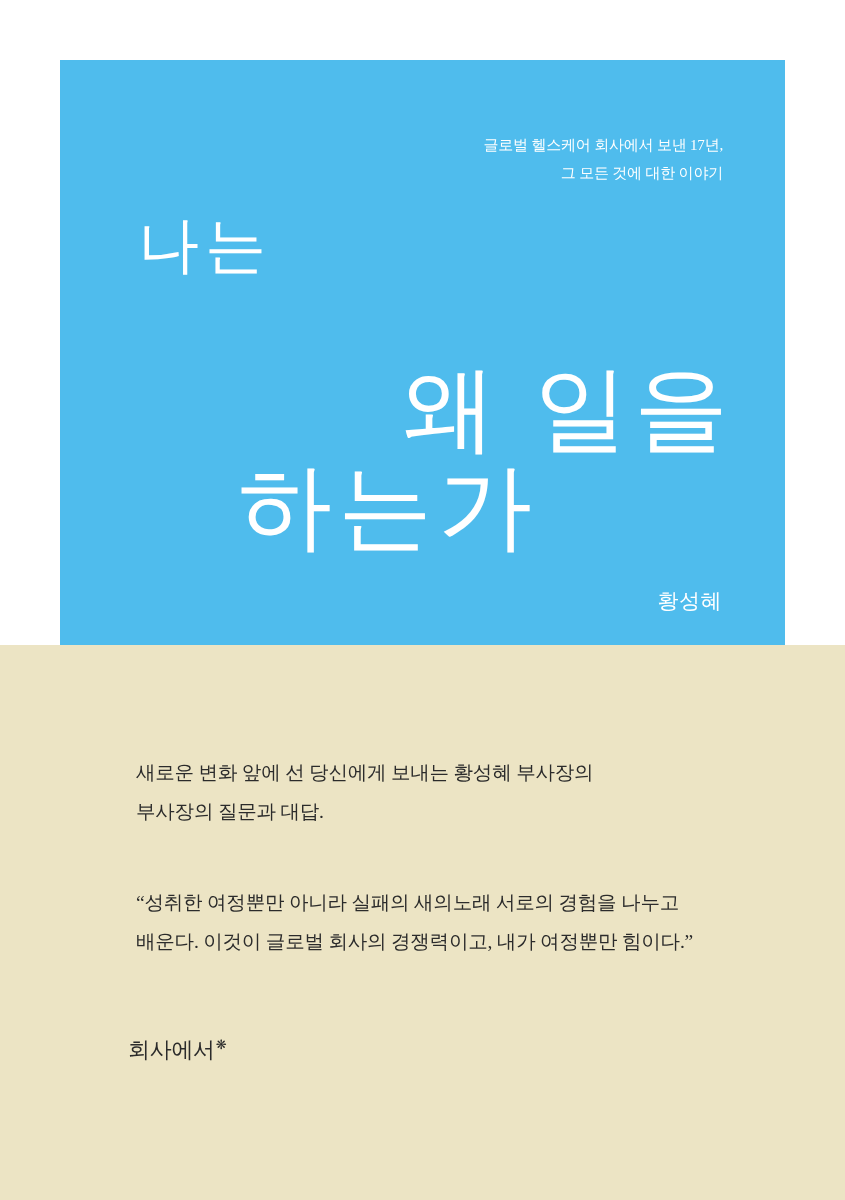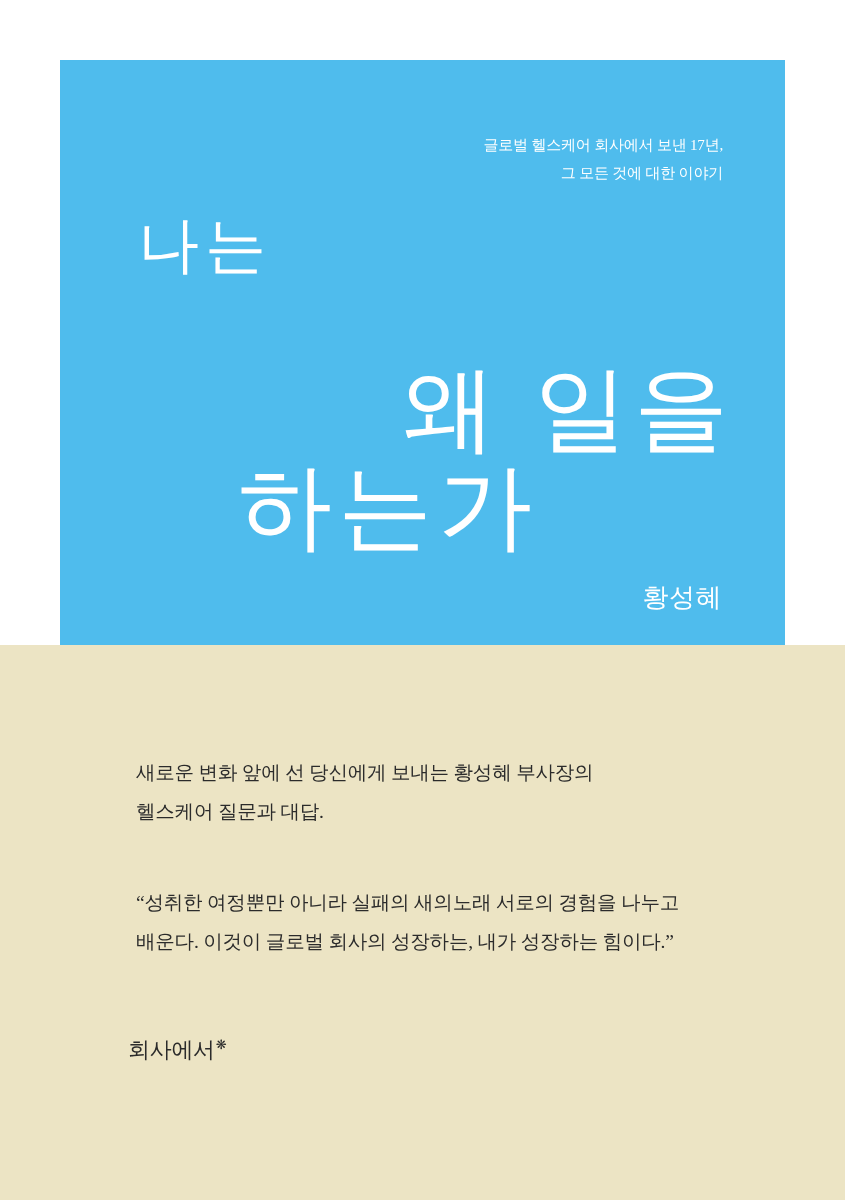--- a/index.html
+++ b/index.html
@@ -74,21 +74,21 @@
     left: 178px;
     top: 400px;
     font-size: 94px;
   }
 
   .author-name {
     position: absolute;
     right: 63px;
     bottom: 30px;
     color: #ffffff;
-    font-size: 26px;
+    font-size: 21px;
     letter-spacing: 0.5px;
   }
 
   
   .blurb {
     position: absolute;
     left: 128px;
     top: 745px;
     width: 600px;
     color: #2b2b2b;
@@ -136,24 +136,24 @@
   <div class="title-word title-1">나는</div>
   <div class="title-word title-2">왜 일을</div>
   <div class="title-word title-3">하는가</div>
 
   <div class="author-name">황성혜</div>
 </div>
 
 <div class="blurb">
   <p>
     <span class="line">새로운 변화 앞에 선 당신에게 보내는 황성혜 부사장의</span>
-    <span class="line">헬스케어 질문과 대답.</span>
+    <span class="line">부사장의 질문과 대답.</span>
   </p>
   <div class="para-gap"></div>
   <p>
     <span class="line">“성취한 여정뿐만 아니라 실패의 새의노래 서로의 경험을 나누고</span>
-    <span class="line">배운다. 이것이 글로벌 회사의 성장하는, 내가 성장하는 힘이다.”</span>
+    <span class="line">배운다. 이것이 글로벌 회사의 경쟁력이고, 내가 여정뿐만 힘이다.”</span>
   </p>
 </div>
 
 <div class="publisher">
   <span>회사에서</span><span class="mark">❋</span>
 </div>
 
 </body></html>

